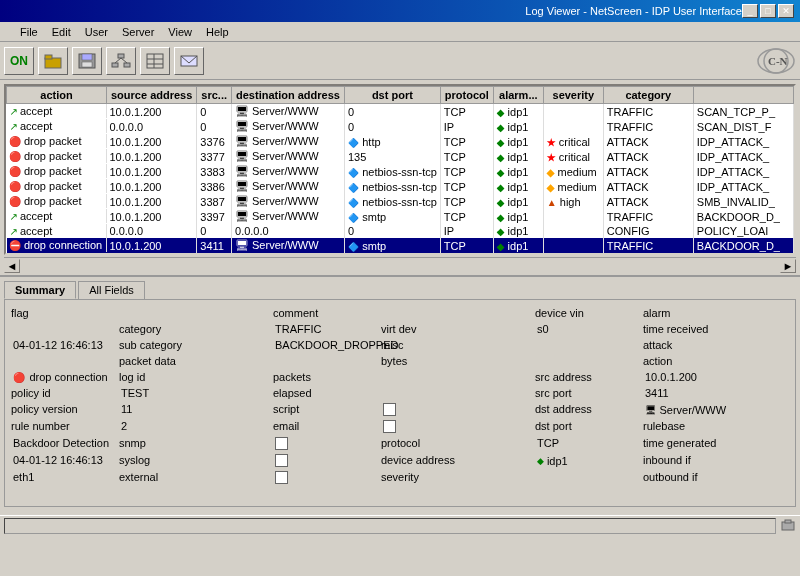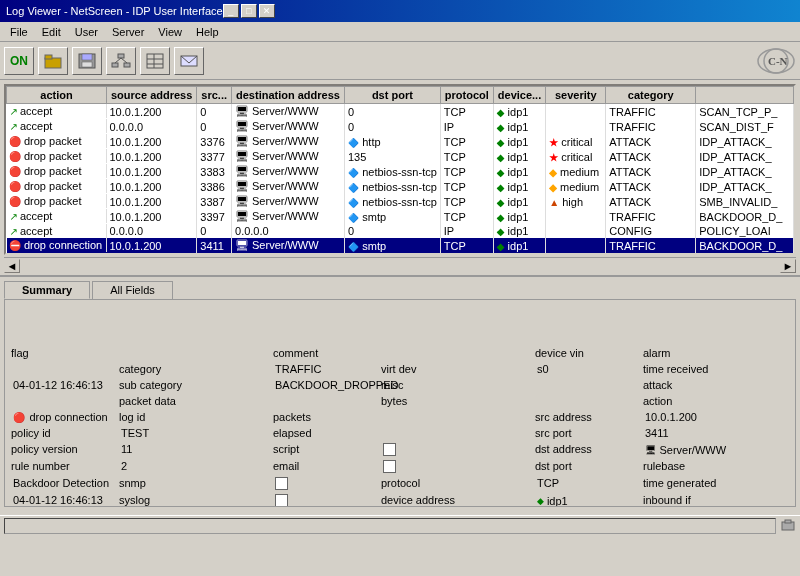--- a/index.html
+++ b/index.html
@@ -1,24 +1,24 @@
 <!DOCTYPE html>
 <html><head>
   <meta charset="utf-8">
   <style>
     * { box-sizing: border-box; margin: 0; padding: 0; }
     body { font-family: 'MS Sans Serif', Arial, sans-serif; font-size: 11px; background: #d4d0c8; width: 800px; height: 576px; overflow: hidden; }
     
     
-    .titlebar { background: linear-gradient(to right, #000080, #1084d0); color: white; padding: 3px 6px; display: flex; align-items: center; justify-content: flex-start; height: 22px; }
+    .titlebar { background: linear-gradient(to right, #000080, #1084d0); color: white; padding: 3px 6px; display: flex; align-items: center; justify-content: flex-end; height: 22px; }
     .titlebar-controls { display: flex; gap: 2px; }
     .titlebar-btn { width: 16px; height: 14px; background: #d4d0c8; border: 1px solid #fff; border-right-color: #444; border-bottom-color: #444; font-size: 9px; cursor: pointer; display: flex; align-items: center; justify-content: center; }
 
     
-    .menubar { background: #d4d0c8; border-bottom: 1px solid #999; padding: 2px 4px; display: flex; gap: 2px; height: 20px; align-items: center; }
+    .menubar { background: #d4d0c8; border-bottom: 1px solid #999; padding: 2px 14px; display: flex; gap: 2px; height: 20px; align-items: center; }
     .menu-item { padding: 1px 6px; font-size: 11px; cursor: pointer; }
 
     
     .toolbar { background: #d4d0c8; padding: 3px 4px; display: flex; gap: 4px; align-items: center; border-bottom: 1px solid #999; height: 38px; }
     .toolbar-btn { width: 30px; height: 28px; background: #d4d0c8; border: 1px solid #fff; border-right-color: #666; border-bottom-color: #666; display: flex; align-items: center; justify-content: center; cursor: pointer; font-size: 14px; }
     .toolbar-logo { margin-left: auto; }
 
     
     .table-container { flex: 1; overflow: hidden; border: 2px inset #d4d0c8; margin: 2px; background: white; }
     .log-table { width: 100%; border-collapse: collapse; font-size: 11px; }
@@ -26,21 +26,21 @@
     .log-table thead th { border: 1px solid #999; padding: 2px 4px; text-align: center; font-weight: bold; white-space: nowrap; cursor: pointer; user-select: none; }
     .log-table tbody tr { background: white; }
     .log-table tbody tr.selected { background: #000080; color: white; }
     .log-table tbody td { border-right: 1px solid #ddd; padding: 1px 3px; white-space: nowrap; overflow: hidden; max-width: 120px; text-overflow: ellipsis; }
     
     .scrollbar-h { height: 16px; background: #d4d0c8; border-top: 1px solid #999; display: flex; align-items: center; }
 
     
     .summary-panel { height: 240px; border-top: 2px solid #999; background: #d4d0c8; }
     .summary-tabs { display: flex; padding: 4px 4px 0; gap: 2px; }
-    .tab { padding: 2px 17px; background: #d4d0c8; border: 1px solid #999; border-bottom: none; cursor: pointer; font-size: 11px; }
+    .tab { padding: 2px 10px; background: #d4d0c8; border: 1px solid #999; border-bottom: none; cursor: pointer; font-size: 11px; }
     .tab.active { background: #d4d0c8; border-bottom: 1px solid #d4d0c8; z-index: 1; font-weight: bold; }
     .tab-content { background: #d4d0c8; border: 1px solid #999; margin: 0 4px 4px; padding: 6px; height: 208px; overflow: hidden; }
     .field-label { color: #000; white-space: nowrap; padding: 1px 0; }
     .field-value { color: #000; white-space: nowrap; padding: 1px 2px; }
 
     
     .statusbar { height: 20px; background: #d4d0c8; border-top: 1px solid #fff; display: flex; align-items: center; padding: 0 4px; gap: 4px; }
     .status-panel { flex: 1; height: 16px; border: 1px inset #999; background: #d4d0c8; }
 
     .checkbox-field { width: 13px; height: 13px; border: 1px solid #666; background: white; display: inline-block; }
@@ -127,21 +127,21 @@
   <div class="table-container" style="height:230px; overflow:auto;">
     <table class="log-table">
       <thead>
         <tr>
           <th class="col-action">action</th>
           <th class="col-src-addr">source address</th>
           <th class="col-src-port">src...</th>
           <th class="col-dst-addr">destination address</th>
           <th class="col-dst-port">dst port</th>
           <th class="col-protocol">protocol</th>
-          <th class="col-device">device...</th>
+          <th class="col-device">alarm...</th>
           <th class="col-severity">severity</th>
           <th class="col-category">category</th>
           <th style="min-width:80px;"></th>
         </tr>
       </thead>
       <tbody id="log-tbody">
       <tr>
     <td style="display:flex; align-items:center; gap:2px; max-width:none;"><span style="color:green; font-size:10px;">↗</span> accept</td>
     <td>10.0.1.200</td>
     <td>0</td>
@@ -271,21 +271,21 @@
     <div style="width:16px; height:14px; background:#d4d0c8; border:1px outset #d4d0c8; display:flex; align-items:center; justify-content:center; cursor:pointer;">►</div>
   </div>
 </div>
 
 <div class="summary-panel" style="height:240px;">
   <div class="summary-tabs">
     <div class="tab active">Summary</div>
     <div class="tab">All Fields</div>
   </div>
   <div class="tab-content">
-    <div style="display:grid; grid-template-columns: 100px 1fr 100px 1fr 100px 1fr; gap:2px 8px; font-size:11px;margin-top:40px;">
+    <div style="display:grid; grid-template-columns: 100px 1fr 100px 1fr 100px 1fr; gap:2px 8px; font-size:11px;">
 
       <span class="field-label">flag</span>
       <span class="field-value"></span>
 
       <span class="field-label">comment</span>
       <span class="field-value"></span>
 
       <span class="field-label">device vin</span>
 
       <span class="field-label">alarm</span>

